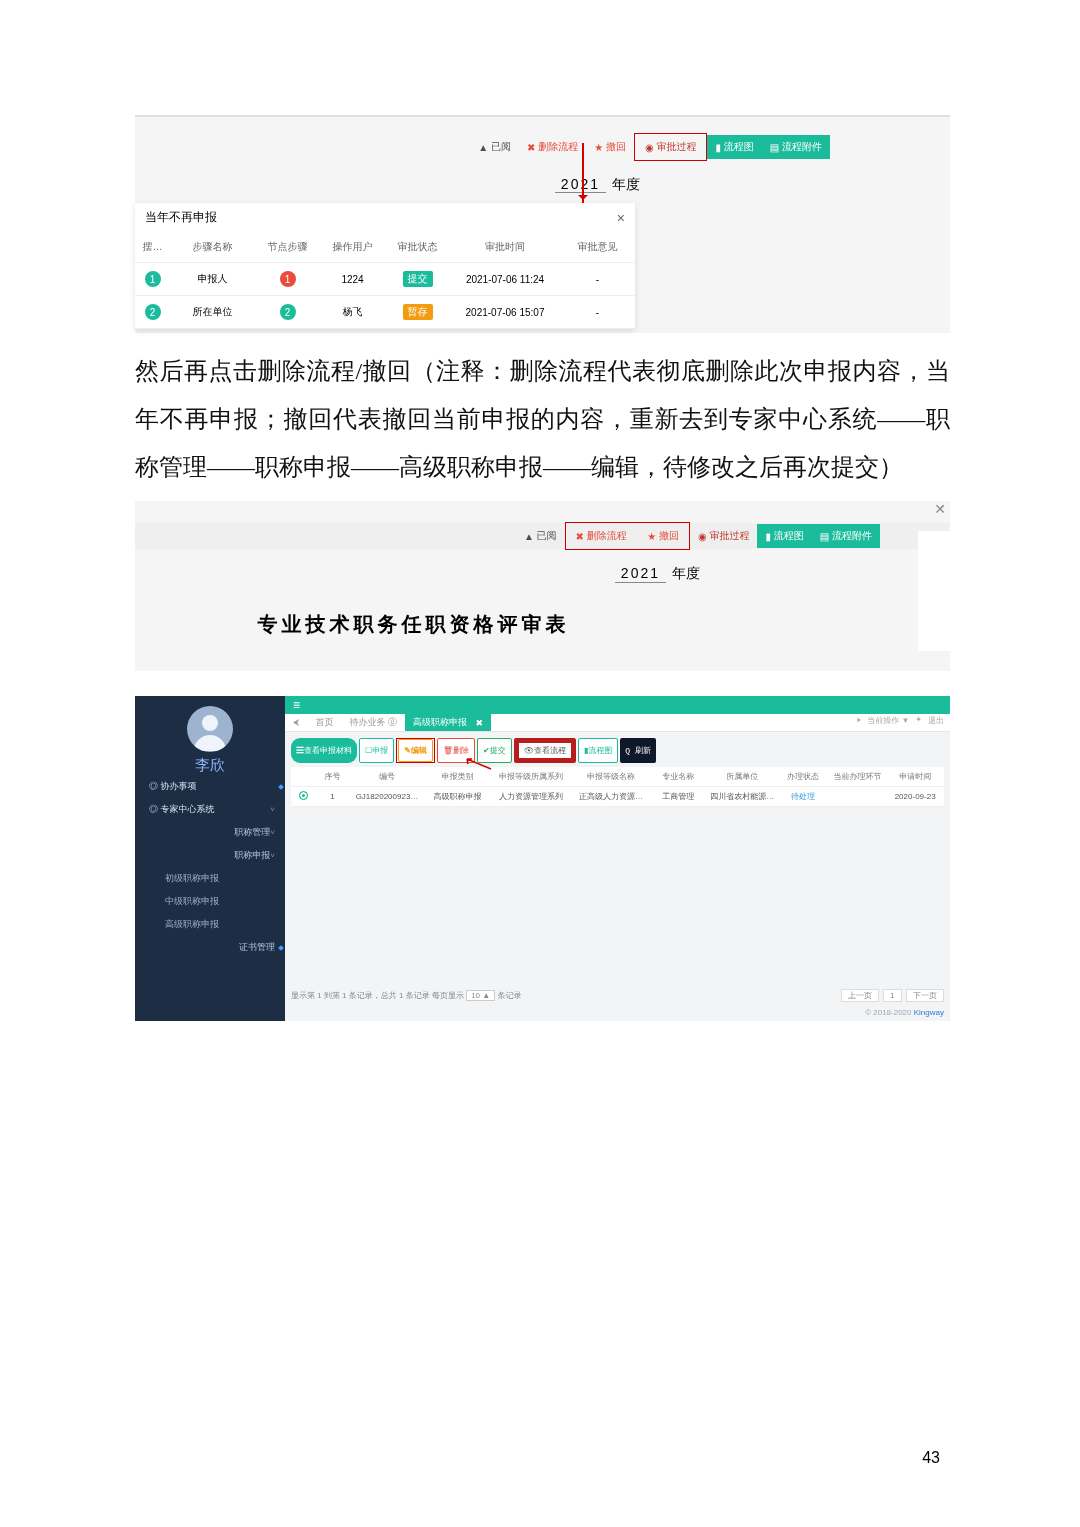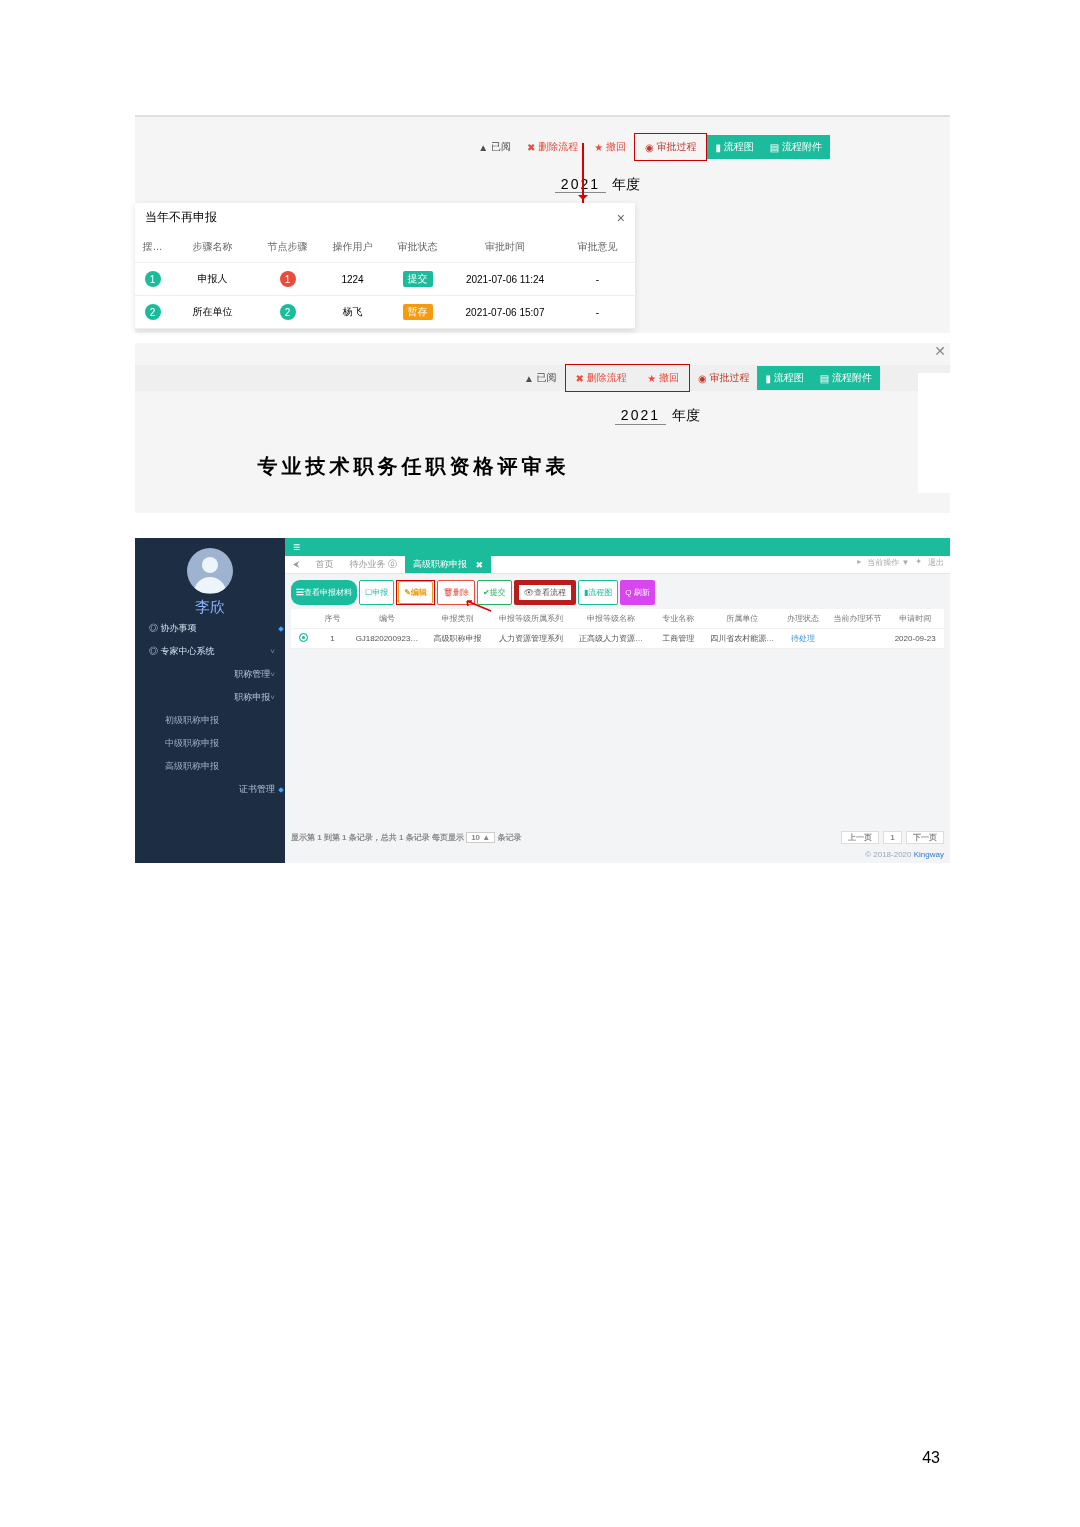--- a/index.html
+++ b/index.html
@@ -71,34 +71,34 @@
     .crumbs3 { position:absolute; right:6px; top:19px; font-size:8px; color:#aaa; display:flex; gap:6px; }
     .actbar { display:flex; gap:2px; padding:6px 6px 4px 6px; flex-wrap:wrap; }
     .ab { font-size:8px; padding:2px 5px; border-radius:2px; color:#fff; border:none; font-family:inherit; }
     .ab.view { background:#1abc9c;border-radius:9px; }
     .ab.apply { background:#fff; color:#1abc9c; border:1px solid #1abc9c; }
     .ab.edit { background:#fff; color:#f39c12; border:1px solid #f39c12;font-weight:bold; }
     .ab.del  { background:#fff; color:#e74c3c; border:1px solid #e74c3c; }
     .ab.sub  { background:#fff; color:#27ae60; border:1px solid #27ae60; }
     .ab.look { background:#fff; color:#555; border:5px solid #b91c1c; }
     .ab.wf   { background:#fff; color:#1abc9c; border:1px solid #1abc9c; }
-    .ab.ref  { background:#d946ef; color:#fff; }
+    .ab.ref  { background:#0f172a; color:#fff;font-family:Liberation Mono, monospace; }
     .ab .pre { font-size:8px; }
     .redbox2 { border:1px solid #c00; padding:0 1px; display:inline-flex; }
     .redarrow { position:absolute; left:178px; top:61px; width:30px; height:14px; }
     .redarrow svg{ width:100%; height:100%; }
 
     .grid3 { margin:0 6px; background:#fff; }
     .grid3 table { width:100%; border-collapse:collapse; table-layout:fixed; }
     .grid3 th, .grid3 td { font-size:8px; text-align:center; padding:4px 2px; border-bottom:1px solid #f0f0f0; color:#555; white-space:nowrap; overflow:hidden; text-overflow:ellipsis; }
     .grid3 th { color:#777; font-weight:normal; }
     .radio { width:9px; height:9px; border-radius:50%; border:1px solid #1abc9c; background:#1abc9c; display:inline-block; box-shadow:inset 0 0 0 2px #fff; }
     .grid3 .pending { color:#3498db; }
 
-    .pager3 { position:absolute; left:6px; right:6px; bottom:20px; display:flex; align-items:flex-start; justify-content:space-between; font-size:8px; color:#888;font-weight:bold; }
+    .pager3 { position:absolute; left:6px; right:6px; bottom:20px; display:flex; align-items:flex-start; justify-content:space-between; font-size:8px; color:#888; }
     .pager3 .sel { border:1px solid #ccc; padding:0 4px; background:#fff; }
     .pager3 .pbtn { border:1px solid #ddd; padding:1px 6px; background:#fff; margin-left:2px; }
     .foot3 { position:absolute; right:6px; bottom:4px; font-size:8px; color:#9aa7b5; }
     .foot3 .k { color:#2a7bd4; }
 
     .pagenum { position:absolute; bottom:60px; right:140px; font-size:16px; font-family:Arial,sans-serif; }
   </style>
 </head>
 <body>
 
@@ -156,20 +156,21 @@
               <td>杨飞</td>
               <td><span class="tag orange">暂存</span></td>
               <td>2021-07-06 15:07</td>
               <td>-</td>
             </tr>
           </tbody>
       </table>
     </div>
   </div>
 
+  <p class="bodytext">然后再点击删除流程/撤回（注释：删除流程代表彻底删除此次申报内容，当年不再申报；撤回代表撤回当前申报的内容，重新去到专家中心系统——职称管理——职称申报——高级职称申报——编辑，待修改之后再次提交）</p>
 
   <div class="shot2">
     <span class="closex">✕</span>
     <div class="bar2">
       <div class="spacer"></div>
       <button class="toolbtn yb"><span>▲</span>&nbsp;<span>已阅</span></button>
       <span class="redbox">
         <button class="toolbtn del"><span>✖</span>&nbsp;<span>删除流程</span></button>
         <button class="toolbtn ch"><span>★</span>&nbsp;<span>撤回</span></button>
       </span>

